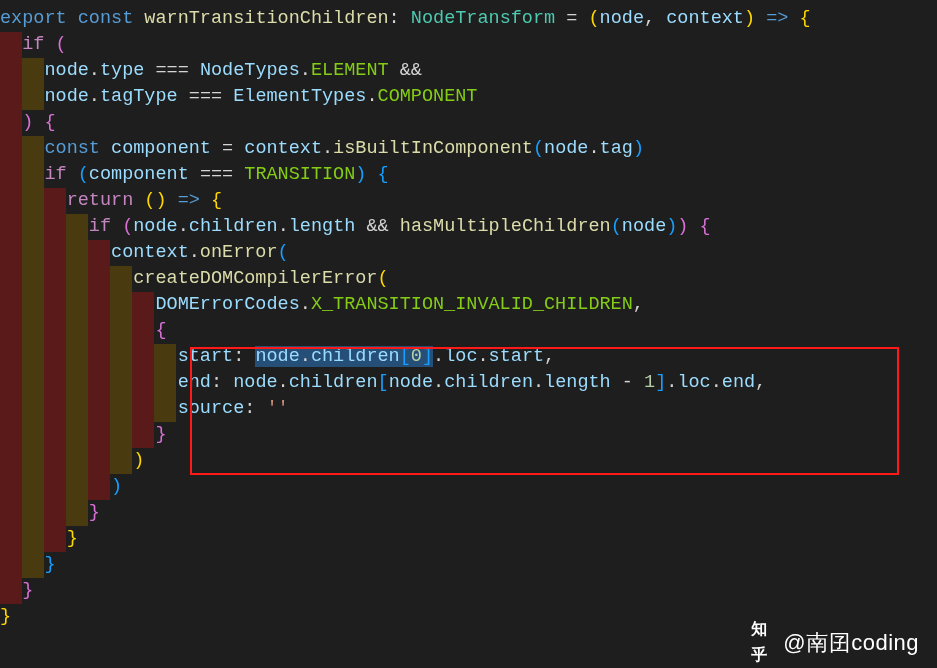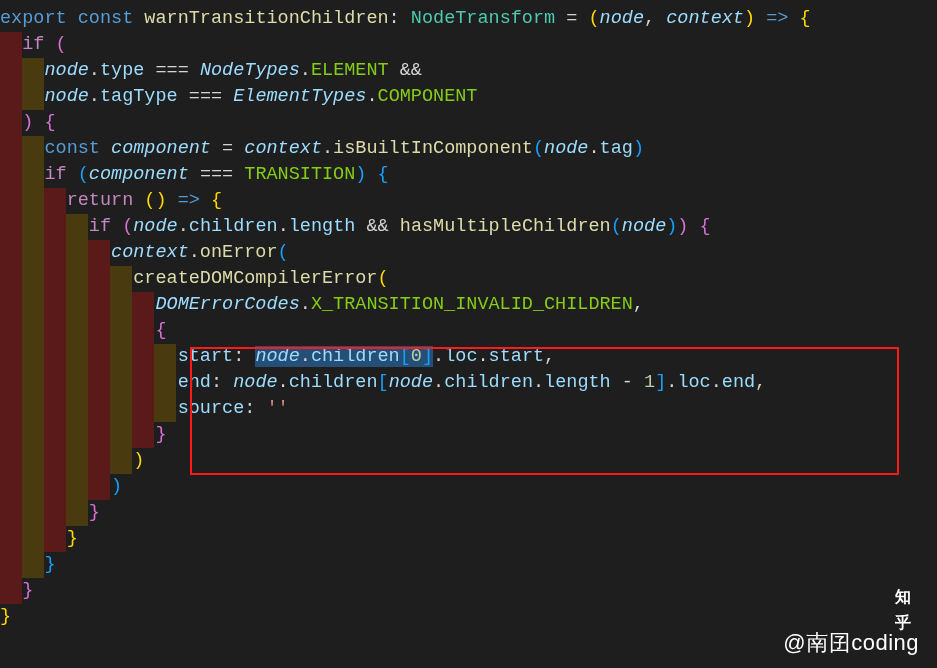--- a/index.html
+++ b/index.html
@@ -23,21 +23,21 @@
   .ln { display: block; height: 26px; position: relative; }
   .strip { position:absolute; top:0; height:26px; }
   
   .r1 { background:#5a1a1a; } 
   .y1 { background:#4a3a10; }
   
   .kw  { color:#569cd6; }   
   .kw2 { color:#c586c0; }   
   .fn  { color:#dcdcaa; }   
   .type{ color:#4ec9b0; }   
-  .var { color:#9cdcfe;font-style:italic; }   
+  .var { color:#9cdcfe; }   
   .num { color:#b5cea8; }
   .str { color:#ce9178; }
   .pun { color:#d4d4d4; }
   .con { color:#84cc16; }
   .prop{ color:#9cdcfe; }
   .brace-y { color:#ffd700; }
   .brace-p { color:#da70d6; }
   .brace-b { color:#179fff; }
   .sel { background:#264f78; }
   .redbox {
@@ -47,23 +47,22 @@
     top:calc(6px + 13*26px + 3px);
     height: calc(5*26px - 6px);
     pointer-events:none;
   }
   .watermark {
     position:absolute;
     right:18px; bottom:12px;
     color:#ffffff;
     font-family: "Microsoft YaHei", Arial, sans-serif;
     font-size:22px;
-    display:flex; align-items:flex-end; gap:8px;
+    display:flex; align-items:flex-start; gap:8px;
     letter-spacing:0.5px;
-    flex-direction:column;
   }
   .zhihu-ico {
     width:24px; height:24px;
     color:#fff; font-weight:bold; font-size:16px;
     display:inline-flex; align-items:center; justify-content:center;
     font-family: "Microsoft YaHei", sans-serif;
   }
 </style>
 </head>
 <body>

